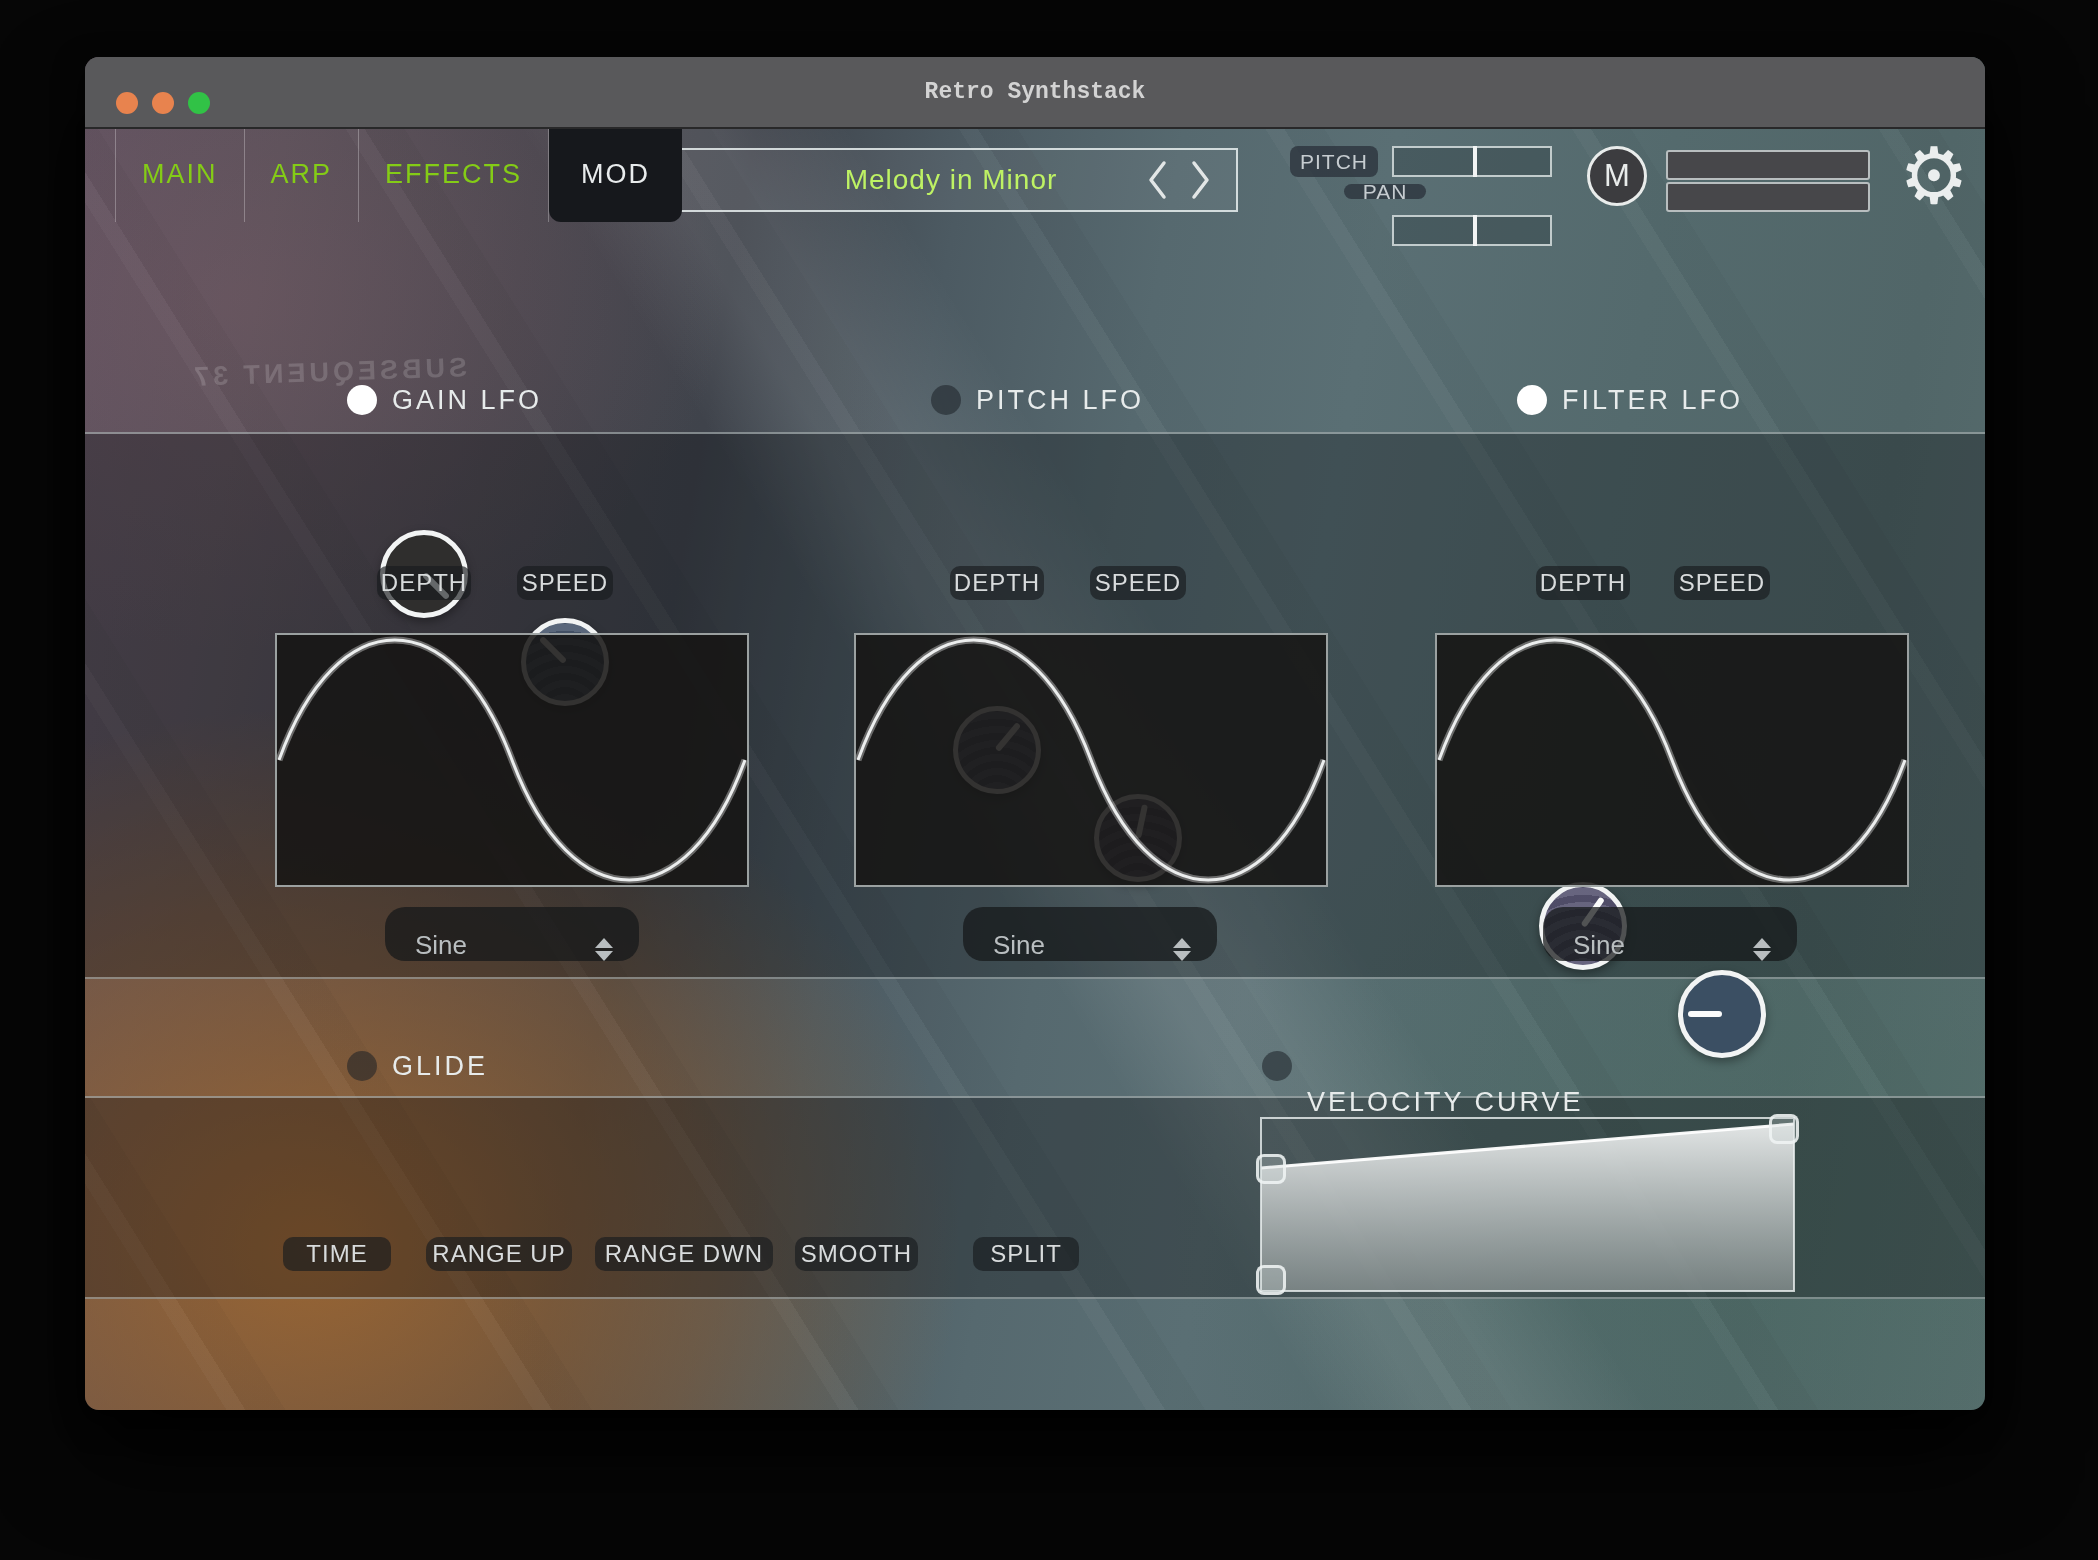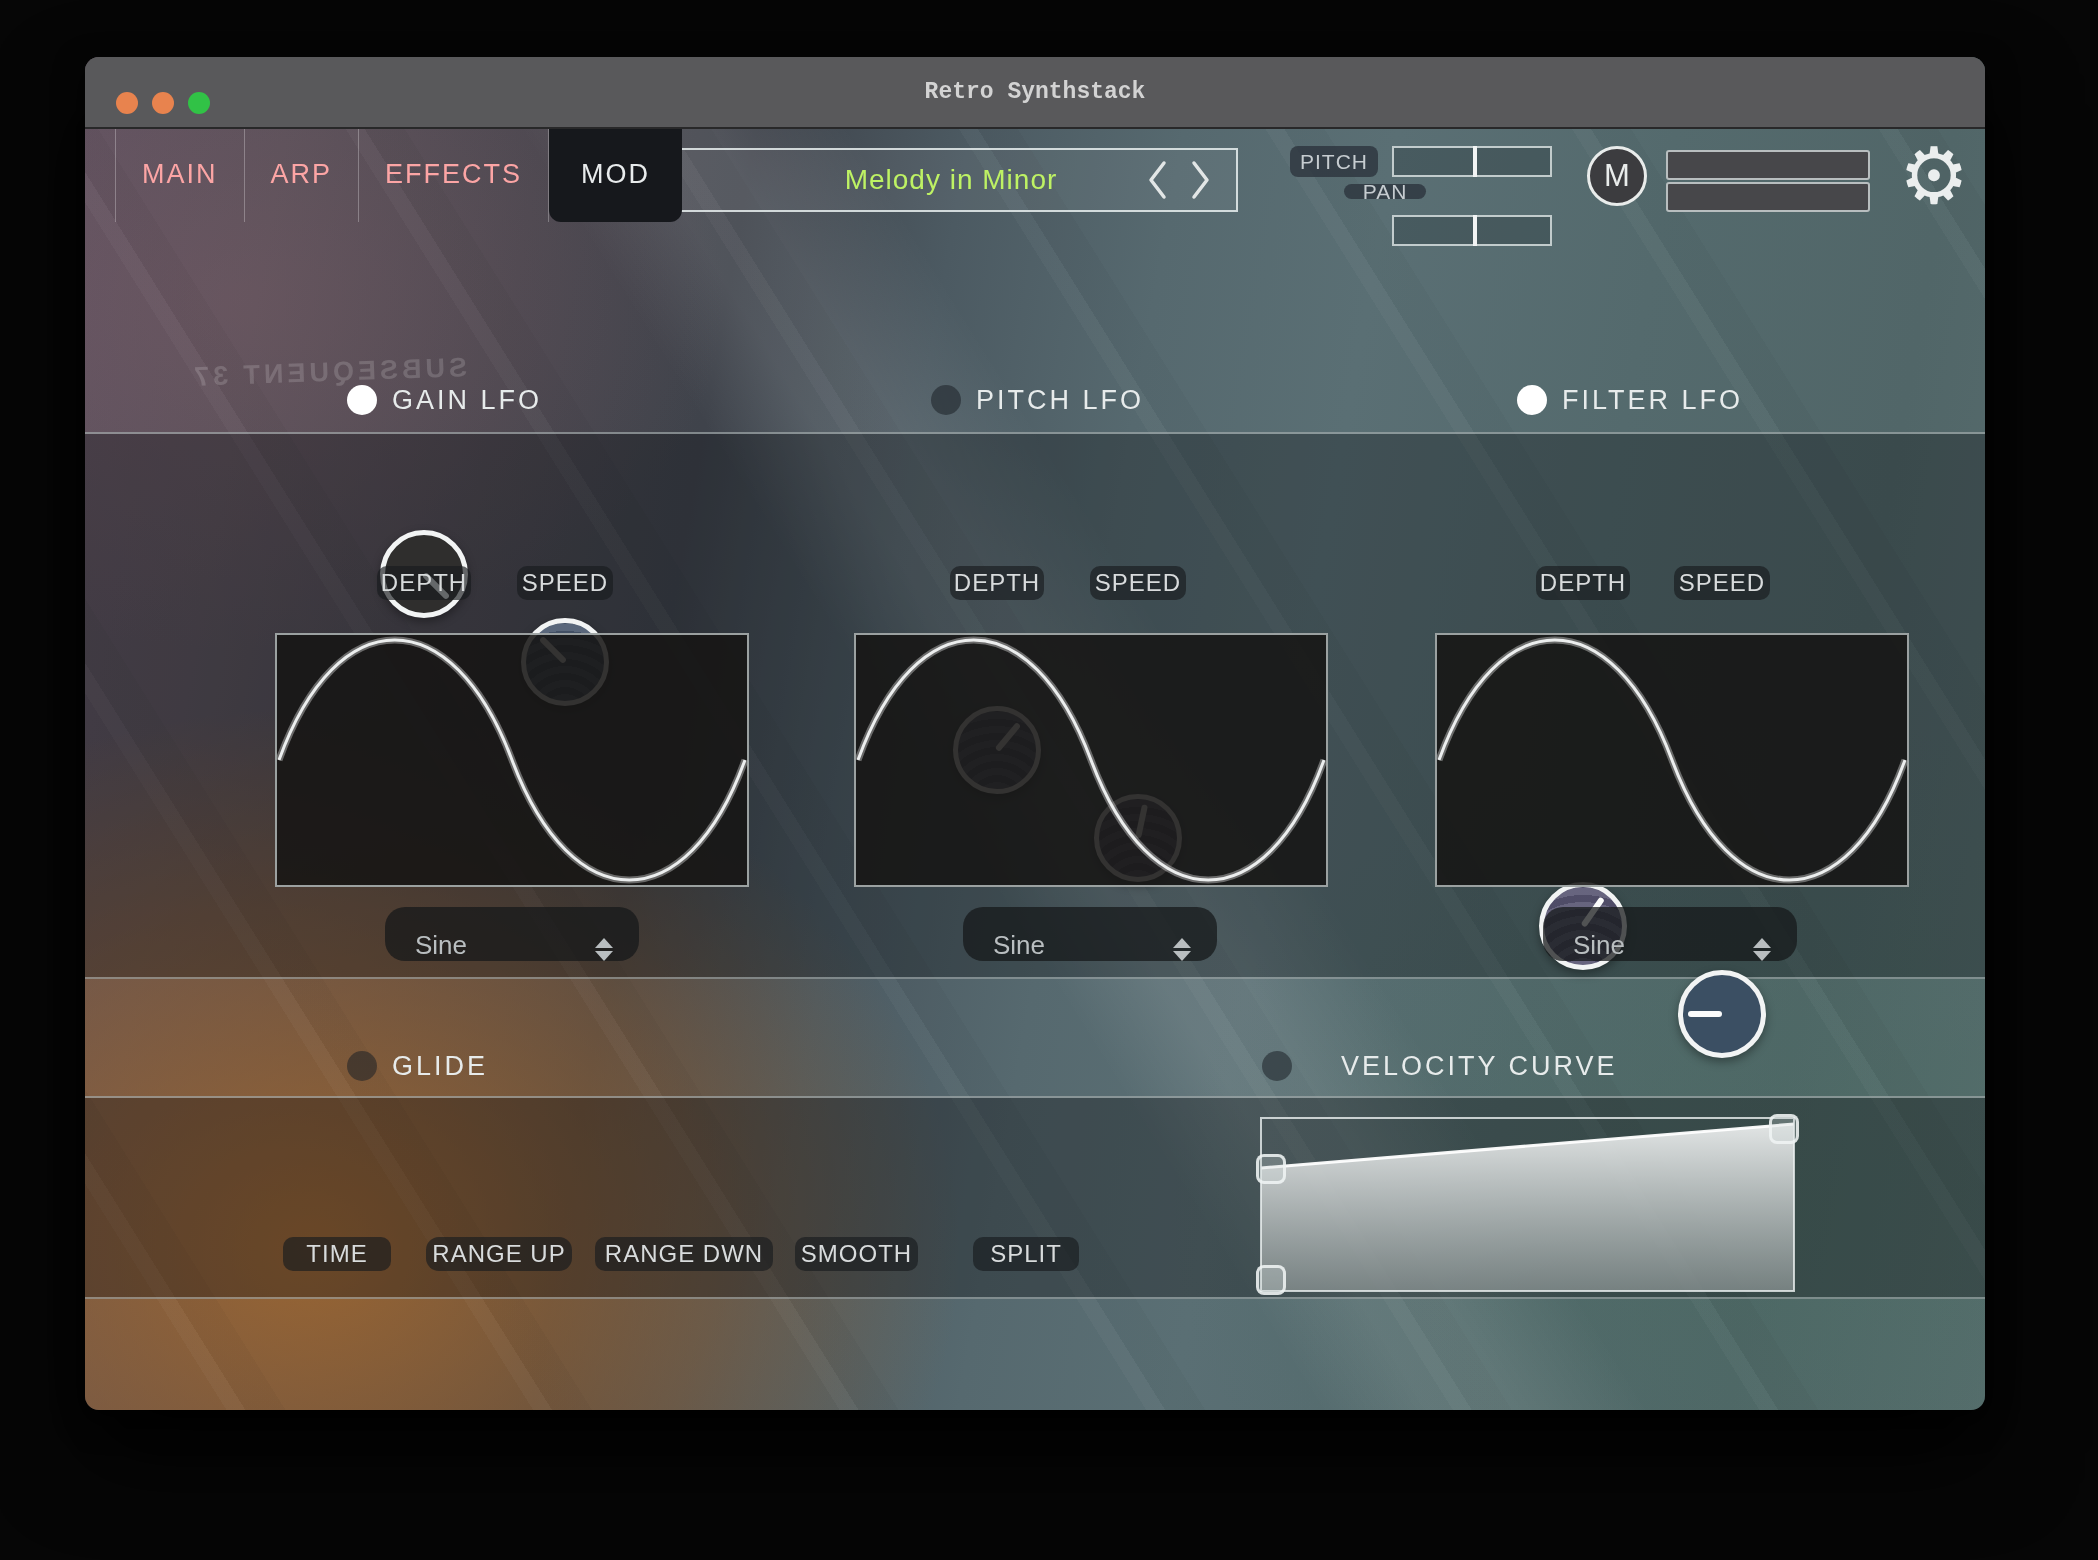--- a/index.html
+++ b/index.html
@@ -35,21 +35,21 @@
   .lfo-panel-band{position:absolute;left:0;top:375px;width:100%;height:543px;background:rgba(8,10,12,0.30);
     border-top:2px solid rgba(212,222,222,0.50);border-bottom:2px solid rgba(212,222,222,0.45);z-index:1;}
   .glide-panel-band{position:absolute;left:0;top:1039px;width:100%;height:199px;background:rgba(8,10,12,0.32);
     border-top:2px solid rgba(212,222,222,0.50);border-bottom:2px solid rgba(212,222,222,0.45);z-index:1;}
 
   .z{position:absolute;z-index:10;}
 
   
   .tabrow{position:absolute;left:30px;top:70px;height:95px;display:flex;align-items:center;z-index:12;}
   .tab{height:95px;display:flex;align-items:center;justify-content:center;padding:0 26px;
-    color:#fca5a5;font-size:27px;letter-spacing:2px;border-right:1px solid rgba(255,255,255,0.28);cursor:default;}
+    color:#84cc16;font-size:27px;letter-spacing:2px;border-right:1px solid rgba(255,255,255,0.28);cursor:default;}
   .tab:first-child{border-left:1px solid rgba(255,255,255,0.28);}
   .tab.active{background:#16181c;border-right:none;border-left:none;border-radius:0 0 12px 12px;padding:0 32px;color:#e8ebec;}
 
   
   .preset-box{left:579px;top:91px;width:570px;height:60px;border:2px solid rgba(232,238,238,0.85);
     background:rgba(255,255,255,0.05);display:flex;align-items:center;justify-content:center;}
   .preset-name{color:#bef264;font-size:28px;letter-spacing:1px;}
   .preset-arrows{position:absolute;right:22px;top:8px;display:flex;gap:14px;}
   .hpill{background:rgba(42,48,58,0.75);border-radius:8px;color:#c6ccd0;font-size:21px;letter-spacing:1px;
     display:flex;align-items:center;justify-content:center;}
@@ -208,21 +208,21 @@
     <div class="dd-label">Sine</div>
     <div class="dd-arrows">
         <div class="tri-up"></div>
         <div class="tri-down"></div>
       </div>
   </div>
 
   <div class="z led" style="left:262px;top:994px;"></div>
   <div class="z sec-title" style="left:307px;top:993px;">GLIDE</div>
   <div class="z led" style="left:1177px;top:994px;"></div>
-  <div class="z sec-title" style="left:1222px;top:993px;margin-left:34px;">VELOCITY CURVE</div>
+  <div class="z sec-title" style="left:1222px;top:1029px;">VELOCITY CURVE</div>
 
   <div class="z pill" style="left:198px;top:1180px;width:108px;">TIME</div>
   <div class="z pill" style="left:341px;top:1180px;width:146px;border-radius:13px;">RANGE UP</div>
   <div class="z pill" style="left:510px;top:1180px;width:178px;">RANGE DWN</div>
   <div class="z pill" style="left:710px;top:1180px;width:123px;text-align:right;">SMOOTH</div>
   <div class="z pill" style="left:888px;top:1180px;width:106px;">SPLIT</div>
 
   <div class="vel-box">
     <svg viewBox="0 0 533 173" preserveAspectRatio="none">
       <defs>

